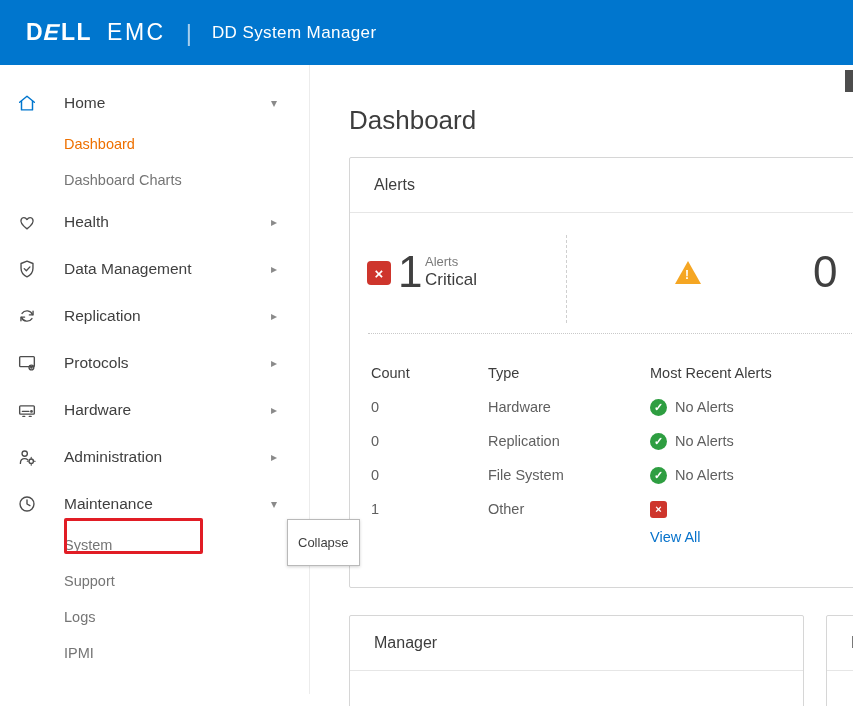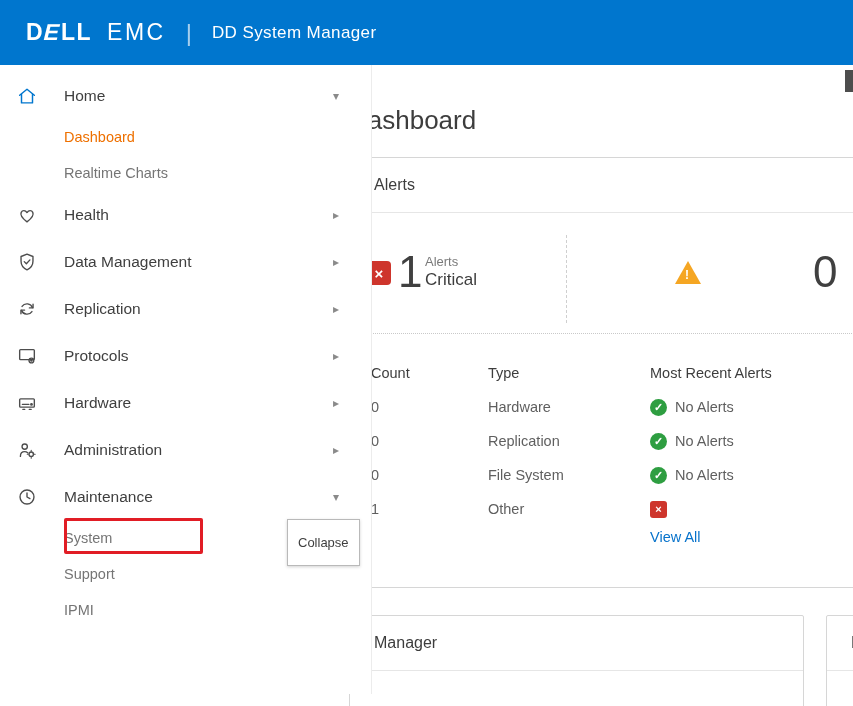--- a/index.html
+++ b/index.html
@@ -10,22 +10,22 @@
   .hdr { position:absolute; top:0; left:0; width:100%; height:65px; background:#0076CE;
          display:flex; align-items:center; padding-left:26px; color:#fff; z-index:5; }
   .brand { display:flex; align-items:baseline; }
   .brand-dell { font-size:23px; font-weight:bold; letter-spacing:1.5px; }
   .brand-e { display:inline-block; transform:skewX(-14deg); }
   .brand-emc { font-size:23px; font-weight:400; letter-spacing:2.5px; margin-left:15px; }
   .brand-sep { margin:0 20px; font-size:24px; font-weight:100; opacity:.65; }
   .app-title { font-size:17px; font-weight:400; letter-spacing:.4px; }
 
   
-  .sidebar { position:absolute; top:65px; left:0; width:372px; bottom:12px; background:#fff;
-             border-right:1px solid #ececec; padding-top:7px; z-index:2; }
+  .sidebar { position:absolute; top:65px; left:0; width:310px; bottom:12px; background:#fff;
+             border-right:1px solid #ececec; padding-top:14px; z-index:2; }
   .nav-item { display:flex; align-items:center; height:47px; padding:0 28px 0 16px; cursor:pointer; }
   .nav-icon { width:22px; height:22px; margin-right:26px; flex:0 0 22px; display:flex; align-items:center; justify-content:center; color:#4d4d4d; }
   .nav-icon.blue { color:#0076CE; }
   .nav-icon svg { display:block; }
   .nav-label { flex:1; font-size:15.5px; color:#3f3f3f; }
   .chev { color:#8a8a8a; font-size:12px; width:14px; text-align:center; font-family:"DejaVu Sans", sans-serif; }
   .sub-item { display:flex; align-items:center; height:36px; padding-left:64px; font-size:14.5px; color:#757575; cursor:pointer; }
   .sub-item.active { color:#EE7000; }
 
   
@@ -104,21 +104,21 @@
       <span class="nav-icon blue">
         <svg width="22" height="22" viewBox="0 0 24 24" fill="none" stroke="currentColor" stroke-width="1.6" stroke-linecap="round" stroke-linejoin="round">
             <path d="M4 11.2 12 4.6l8 6.6"></path>
             <path d="M6 10v9.5h12V10"></path>
           </svg>
       </span>
       <span class="nav-label">Home</span>
       <span class="chev">▾</span>
     </div>
     <div class="sub-item active">Dashboard</div>
-    <div class="sub-item">Realtime Charts</div>
+    <div class="sub-item">Dashboard Charts</div>
 
     <div class="nav-item">
       <span class="nav-icon">
         <svg width="22" height="22" viewBox="0 0 24 24" fill="none" stroke="currentColor" stroke-width="1.5" stroke-linecap="round" stroke-linejoin="round">
             <path d="M12 19.5C6.2 15 4.4 11.7 5.7 9.1 6.9 6.7 10.2 6.6 12 9.3c1.8-2.7 5.1-2.6 6.3-.2 1.3 2.6-.5 5.9-6.3 10.4z"></path>
           </svg>
       </span>
       <span class="nav-label">Health</span>
       <span class="chev">▸</span>
     </div>
@@ -190,20 +190,21 @@
         <svg width="22" height="22" viewBox="0 0 24 24" fill="none" stroke="currentColor" stroke-width="1.5" stroke-linecap="round" stroke-linejoin="round">
             <circle cx="12" cy="12" r="7.6"></circle>
             <path d="M12 7.5V12l3.2 1.8"></path>
           </svg>
       </span>
       <span class="nav-label">Maintenance</span>
       <span class="chev">▾</span>
     </div>
     <div class="sub-item">System</div>
     <div class="sub-item">Support</div>
+    <div class="sub-item">Logs</div>
     <div class="sub-item">IPMI</div>
   </div>
 
   <div class="annotation-box"></div>
 
   <div class="collapse-tip">Collapse</div>
 
   <div class="main">
     <div class="page-title">Dashboard</div>
 

